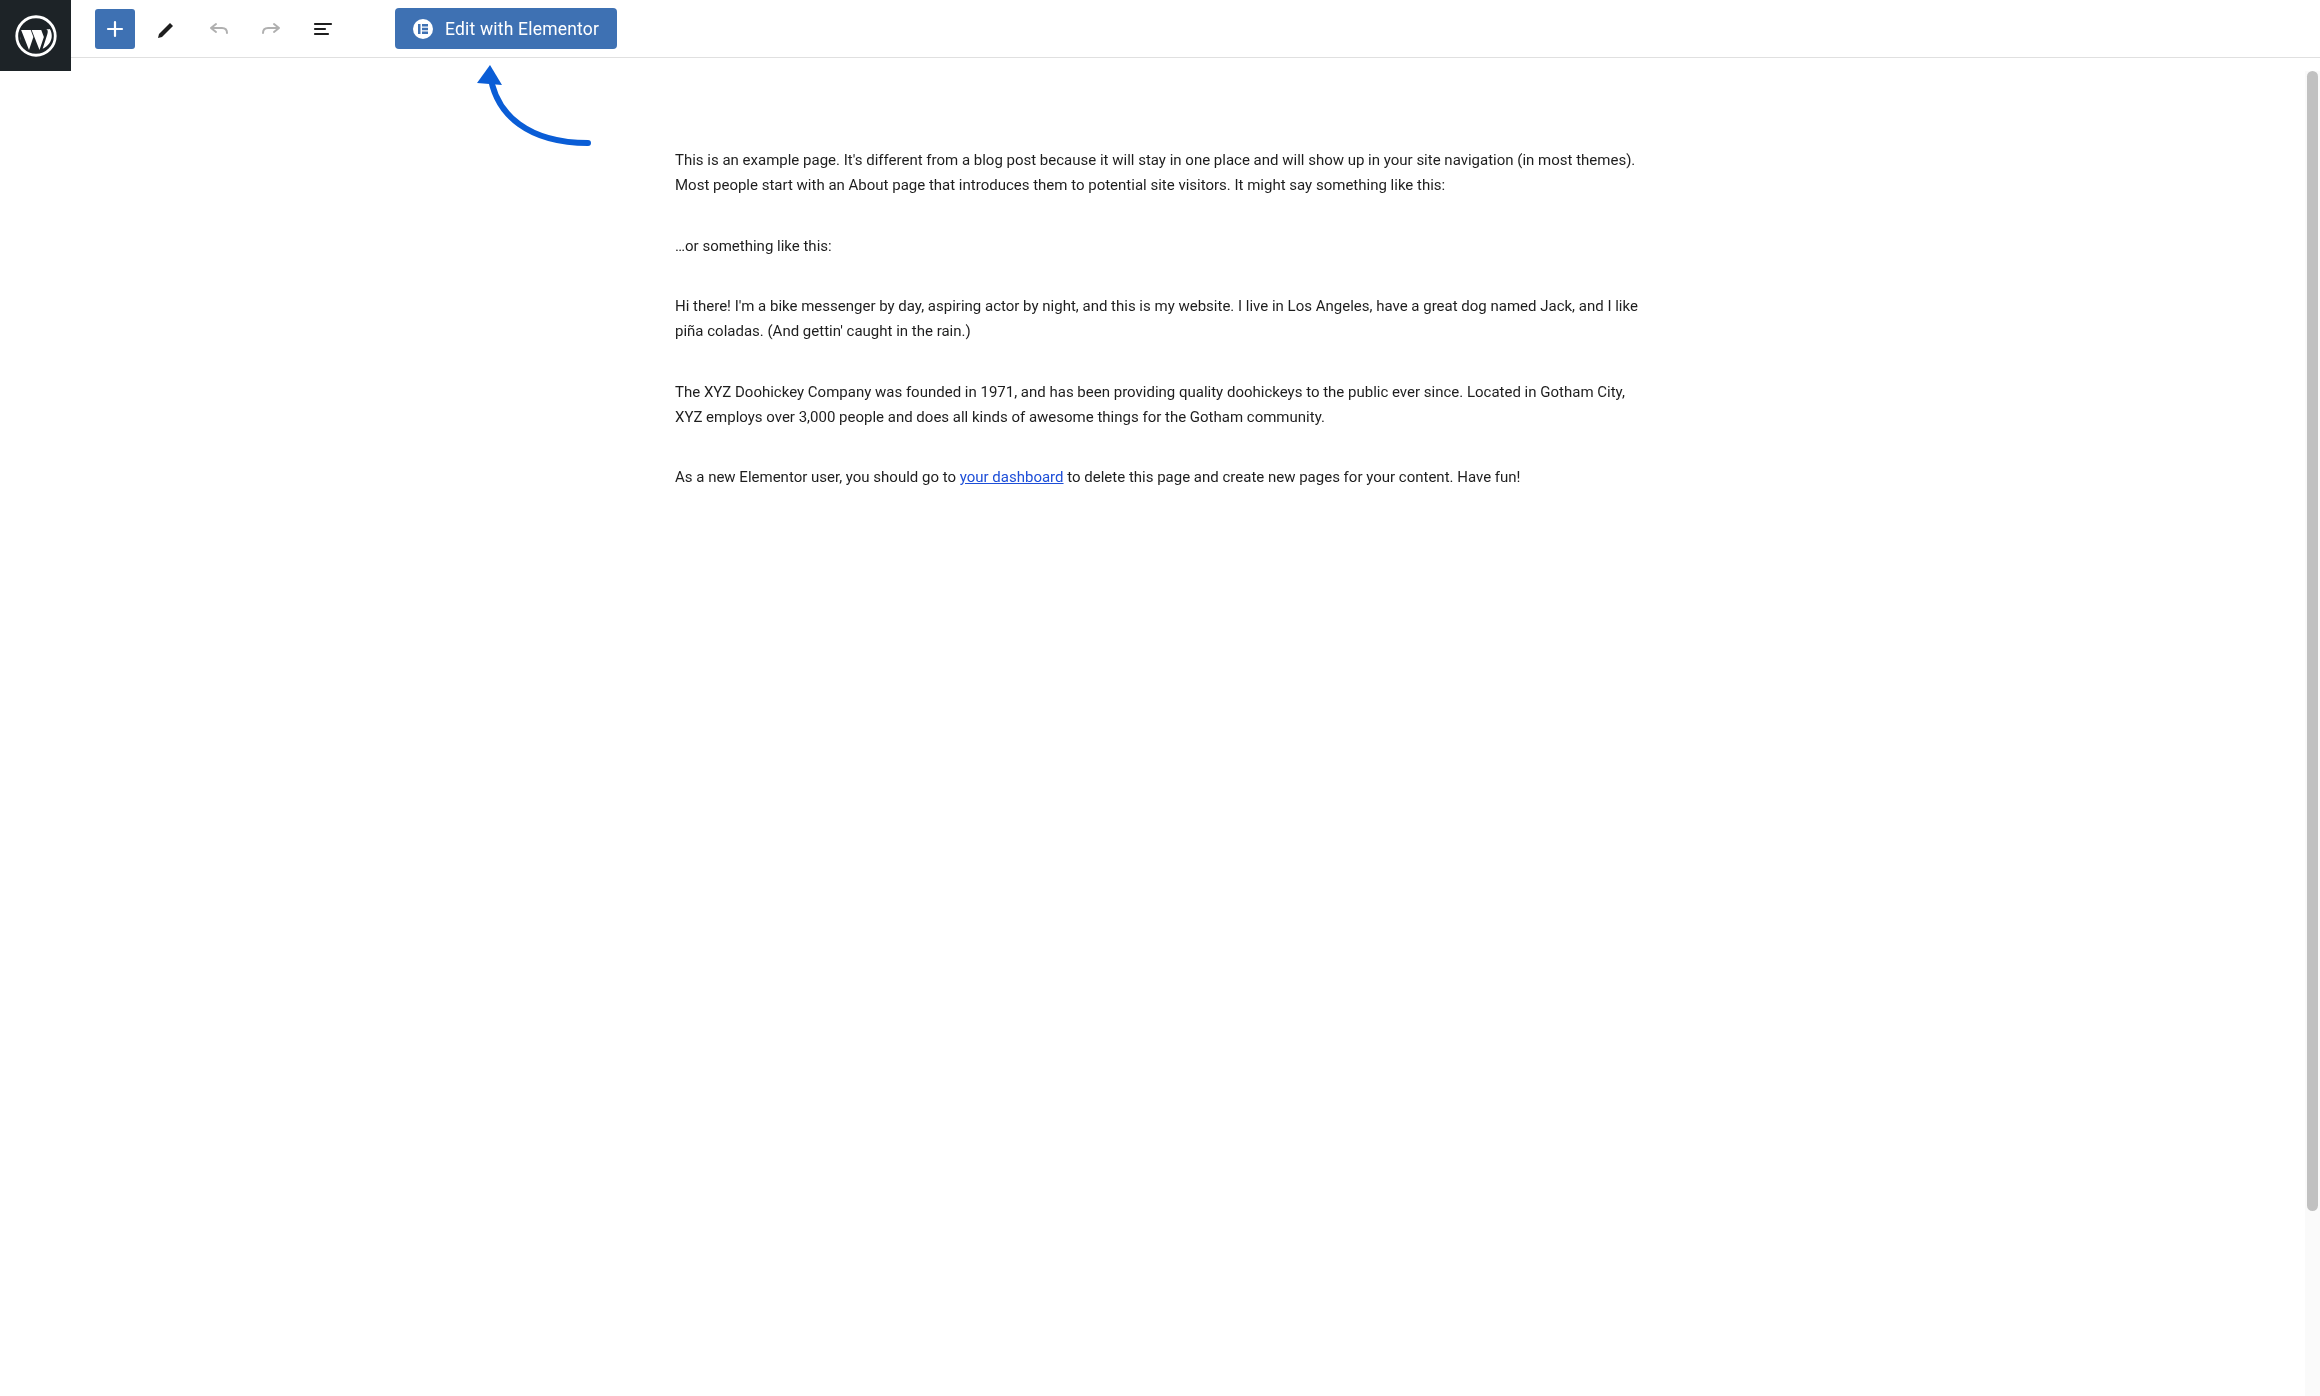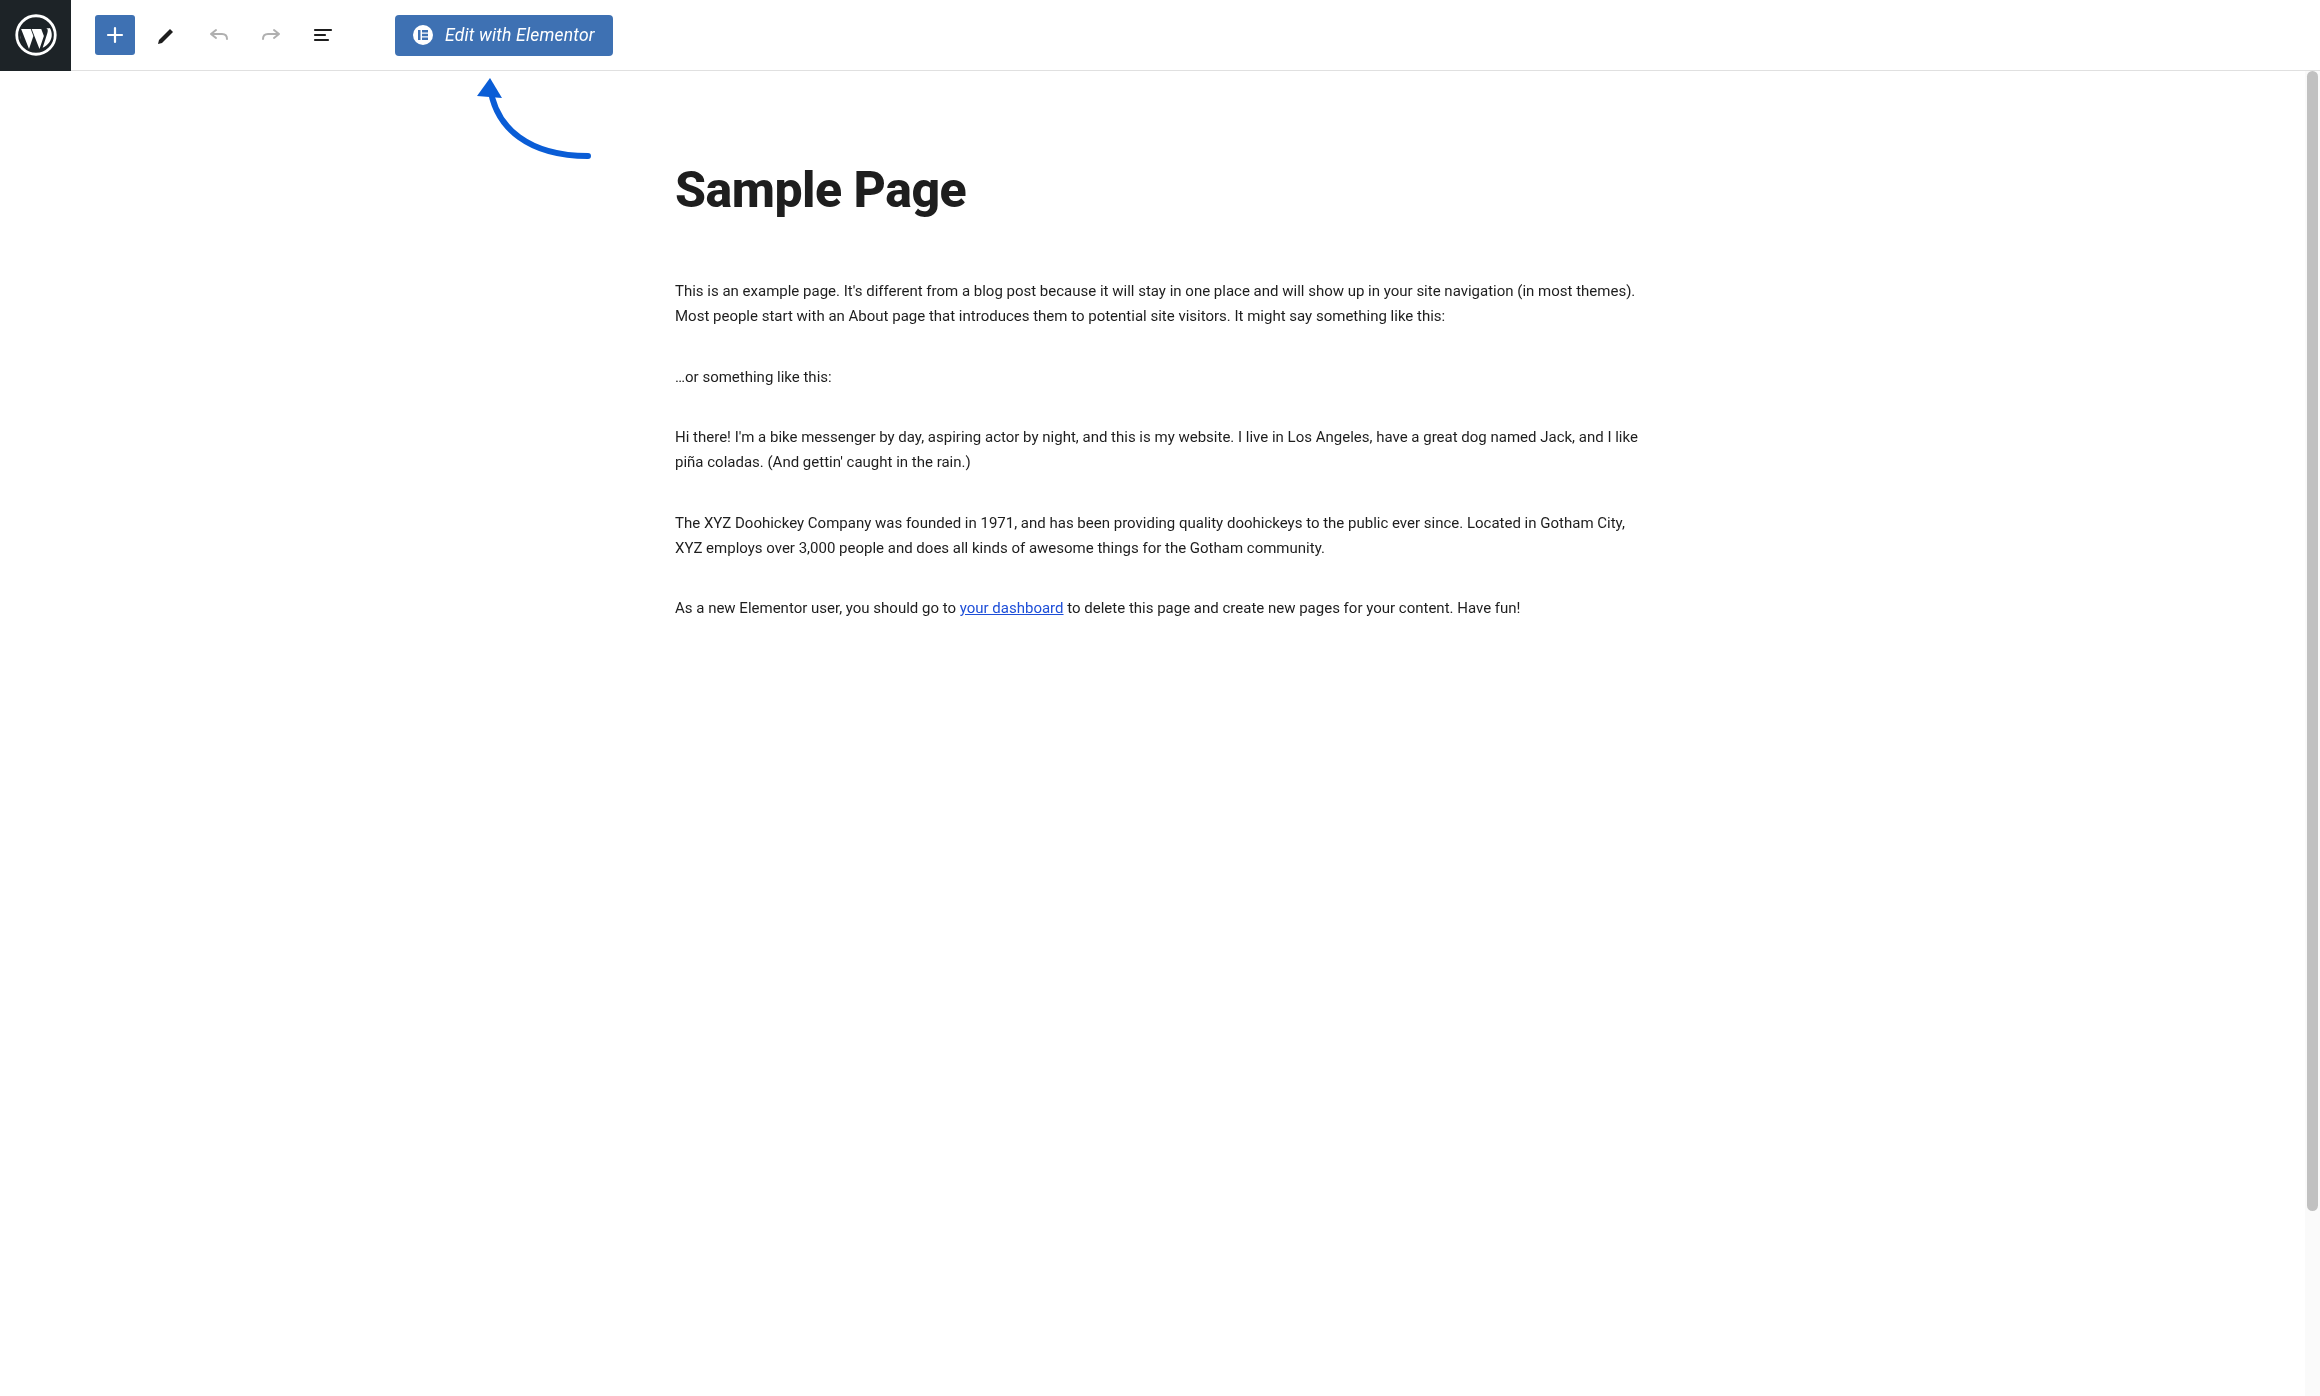--- a/index.html
+++ b/index.html
@@ -7,25 +7,23 @@
       padding: 0;
       box-sizing: border-box;
     }
     body {
       font-family: -apple-system, BlinkMacSystemFont, "Segoe UI", Roboto, Helvetica, Arial, sans-serif;
       background: #fff;
       overflow: hidden;
     }
     .toolbar {
       display: flex;
-      align-items: center;
-      height: 71px;
+      height: 58px;
       border-bottom: 1px solid #e0e0e0;
       background: #fff;
-      font-style: italic;
     }
     .wp-logo {
       width: 71px;
       height: 71px;
       background: #1d2327;
       display: flex;
       align-items: center;
       justify-content: center;
       flex-shrink: 0;
     }
@@ -192,21 +190,20 @@
     </div>
   </div>
 </div>
 
 <div class="content-area">
   <svg class="annotation-arrow" width="140" height="100" viewBox="0 0 140 100">
     <path d="M 20 12 C 25 55, 60 82, 118 82" stroke="#0a5dd6" stroke-width="6" fill="none" stroke-linecap="round"></path>
     <path d="M 20 4 L 7 22 L 32 24 Z" fill="#0a5dd6"></path>
   </svg>
   <div class="content-inner">
-    <h1 class="page-title">Sample Page</h1>
     <p class="content-paragraph">This is an example page. It's different from a blog post because it will stay in one place and will show up in your site navigation (in most themes). Most people start with an About page that introduces them to potential site visitors. It might say something like this:</p>
     <p class="content-paragraph">…or something like this:</p>
     <p class="content-paragraph">Hi there! I'm a bike messenger by day, aspiring actor by night, and this is my website. I live in Los Angeles, have a great dog named Jack, and I like piña coladas. (And gettin' caught in the rain.)</p>
     <p class="content-paragraph">The XYZ Doohickey Company was founded in 1971, and has been providing quality doohickeys to the public ever since. Located in Gotham City, XYZ employs over 3,000 people and does all kinds of awesome things for the Gotham community.</p>
     <p class="content-paragraph">
       <span>As a new Elementor user, you should go to </span><a href="#">your dashboard</a><span> to delete this page and create new pages for your content. Have fun!</span>
     </p>
   </div>
 </div>
 

